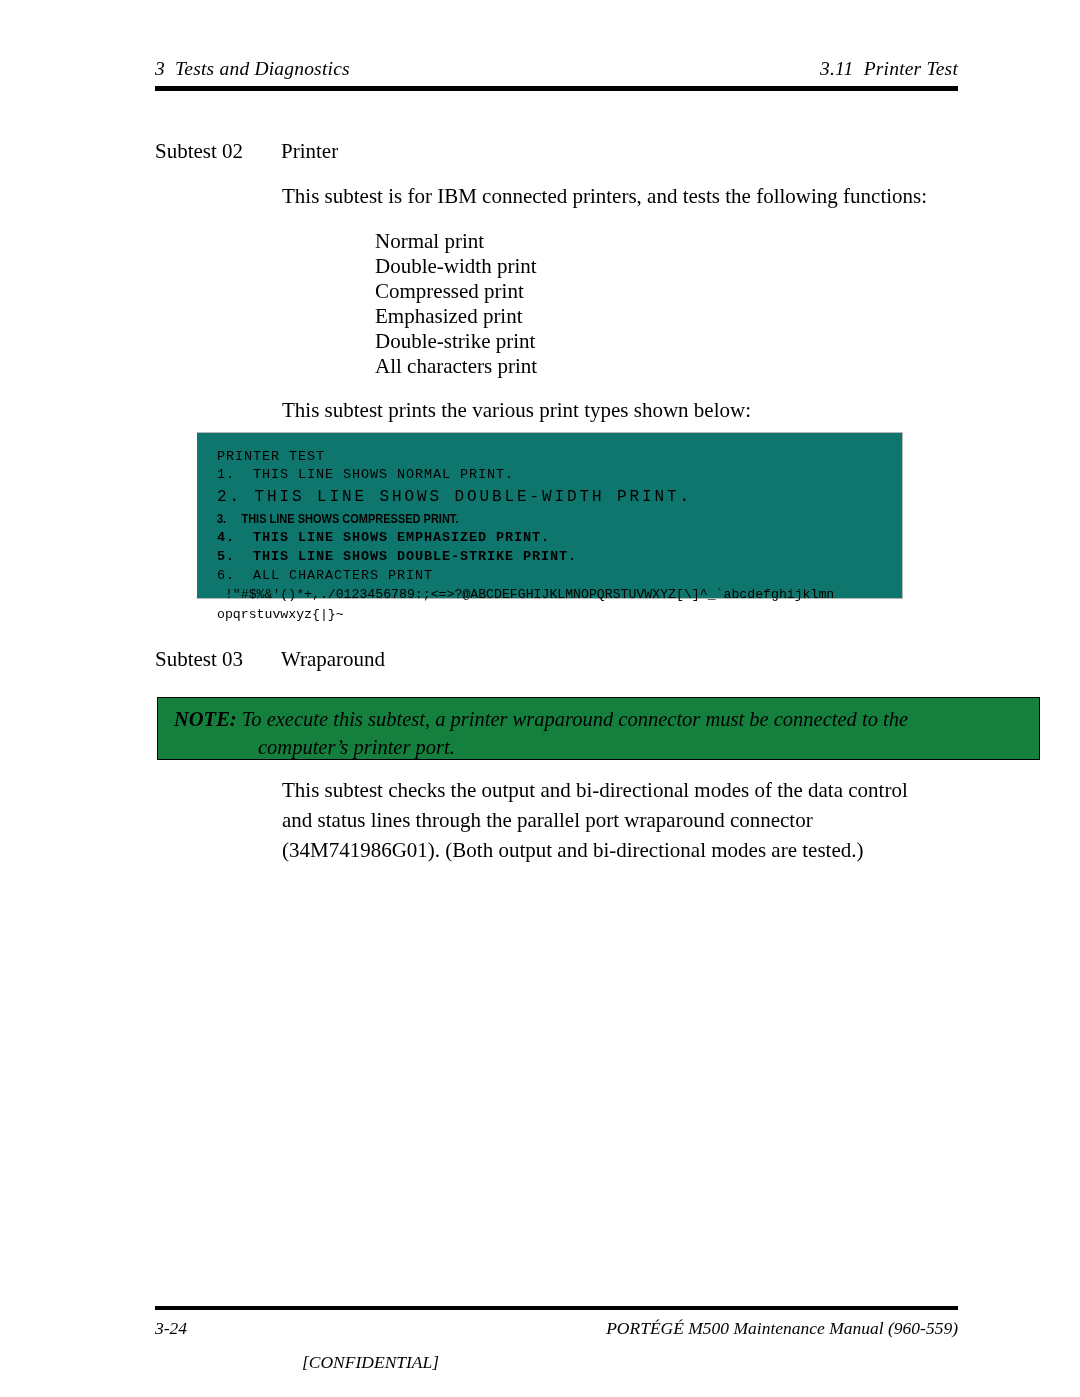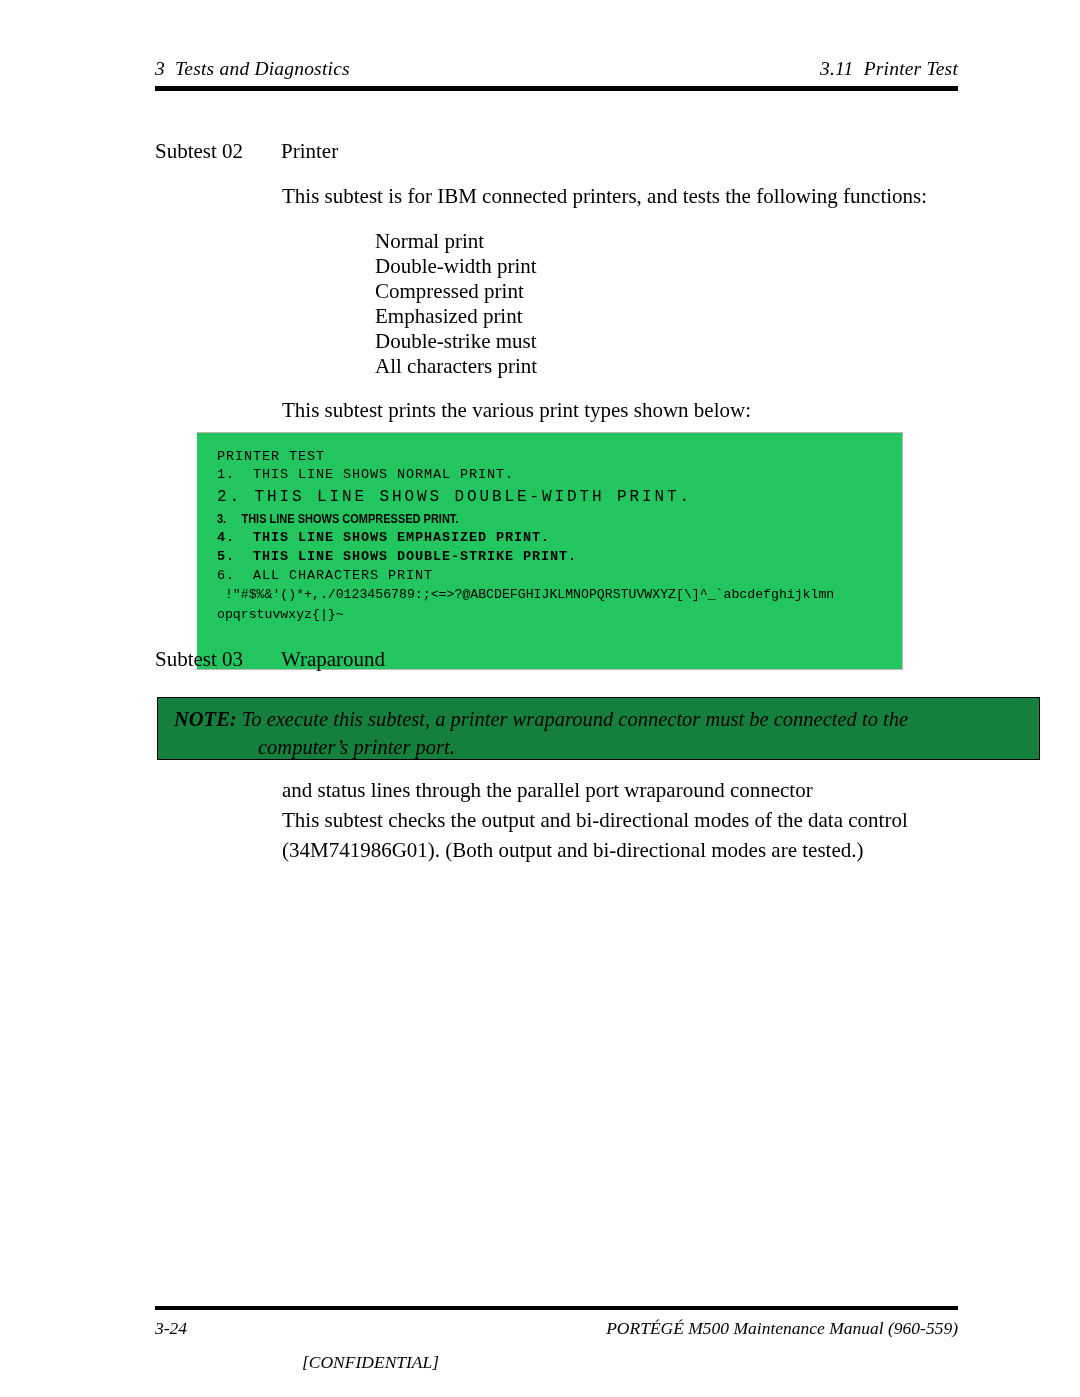--- a/index.html
+++ b/index.html
@@ -67,26 +67,26 @@
     line-height: 1.19;
   }
   .bullet-list .ln { display: block; white-space: pre; }
 
   
   .printer-box {
     position: absolute;
     left: 196px;
     top: 432px;
     width: 707px;
-    height: 238px;
+    height: 167px;
     border-top: 1px solid #b8b8b8;
     border-right: 1px solid #b8b8b8;
     border-bottom: 1px solid #b8b8b8;
     border-left: 1px solid #ffffff;
-    background: #22c55e;
+    background: #0f766e;
     box-sizing: border-box;
   }
   .printer-inner {
     position: absolute;
     left: 20px;
     top: 15px;
     right: 6px;
   }
   .pline {
     font-family: "Liberation Mono", "DejaVu Sans Mono", monospace;
@@ -180,21 +180,21 @@
 
   <div class="para" style="left:282px; top:181px; width:680px;">
     <span class="ln">This subtest is for IBM connected printers, and tests the following functions:</span>
   </div>
 
   <div class="bullet-list" style="left:375px; top:229px;">
     <span class="ln">Normal print</span>
     <span class="ln">Double-width print</span>
     <span class="ln">Compressed print</span>
     <span class="ln">Emphasized print</span>
-    <span class="ln">Double-strike must</span>
+    <span class="ln">Double-strike print</span>
     <span class="ln">All characters print</span>
   </div>
 
   <div class="para" style="left:282px; top:395px; width:680px;">
     <span class="ln">This subtest prints the various print types shown below:</span>
   </div>
 
   <div class="printer-box">
     <div class="printer-inner">
       <div class="pline pl-title">PRINTER TEST</div>
@@ -216,22 +216,22 @@
 
   <div class="note-box">
     <div class="note-inner">
       <span class="note-label">NOTE:</span>
       <span>To execute this subtest, a printer wraparound connector must be connected to the</span>
       <span class="note-line2">computer’s printer port.</span>
     </div>
   </div>
 
   <div class="para" style="left:282px; top:775px; width:690px; line-height:1.43;">
+    <span class="ln">This subtest checks the output and bi-directional modes of the data control</span>
     <span class="ln">and status lines through the parallel port wraparound connector</span>
-    <span class="ln">This subtest checks the output and bi-directional modes of the data control</span>
     <span class="ln">(34M741986G01). (Both output and bi-directional modes are tested.)</span>
   </div>
 
   <div class="footer-rule"></div>
   <div class="footer">
     <span class="f-page">3-24</span>
     <span class="f-conf">[CONFIDENTIAL]</span>
     <span class="f-manual">PORTÉGÉ M500 Maintenance Manual (960-559)</span>
   </div>
 

